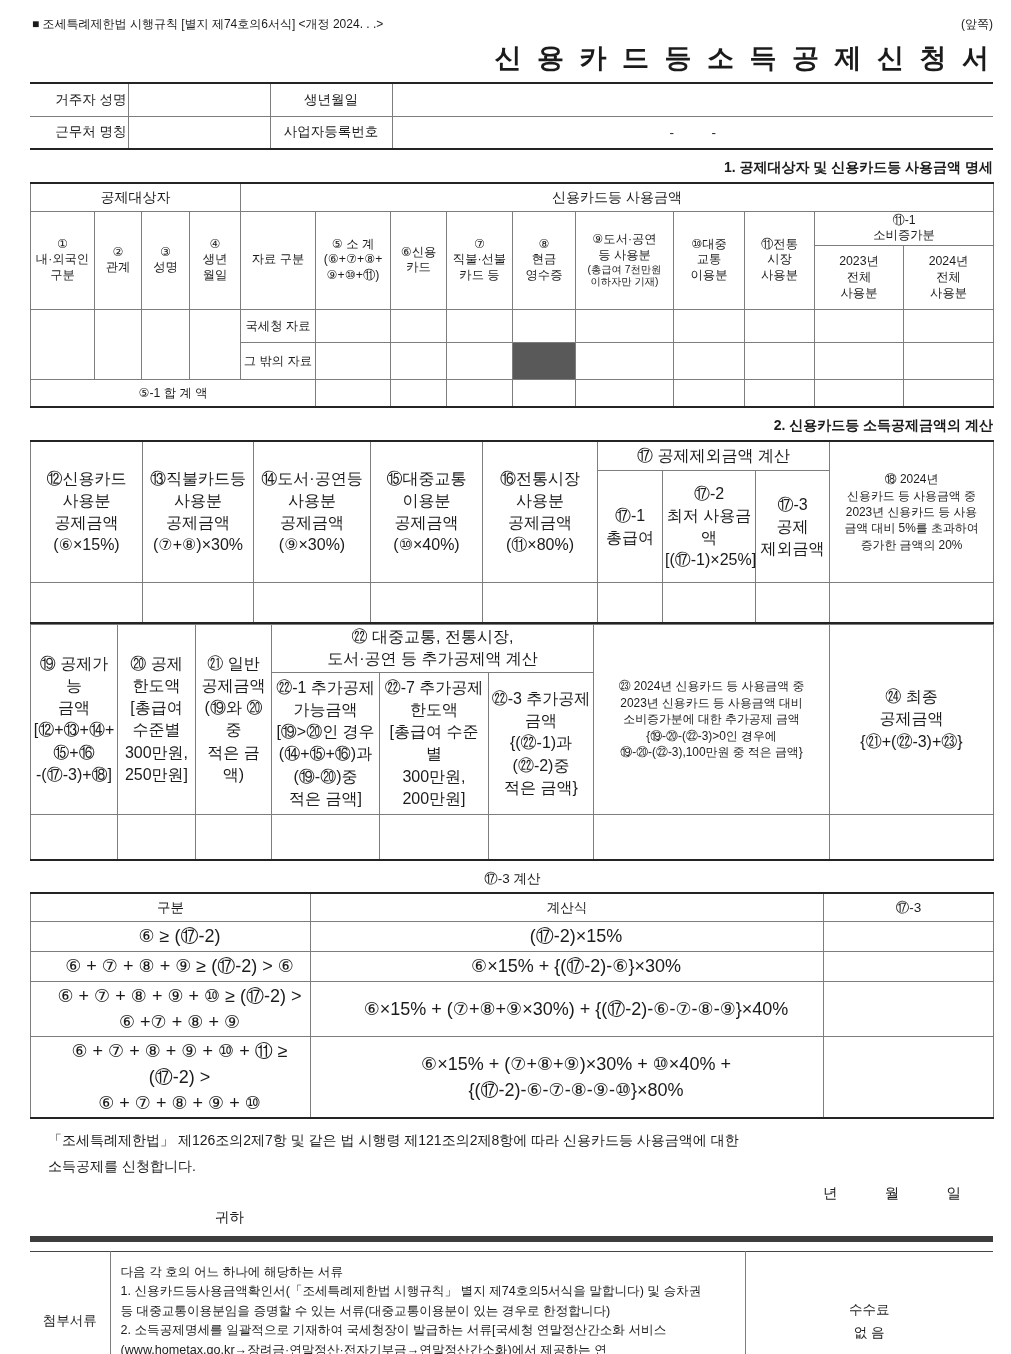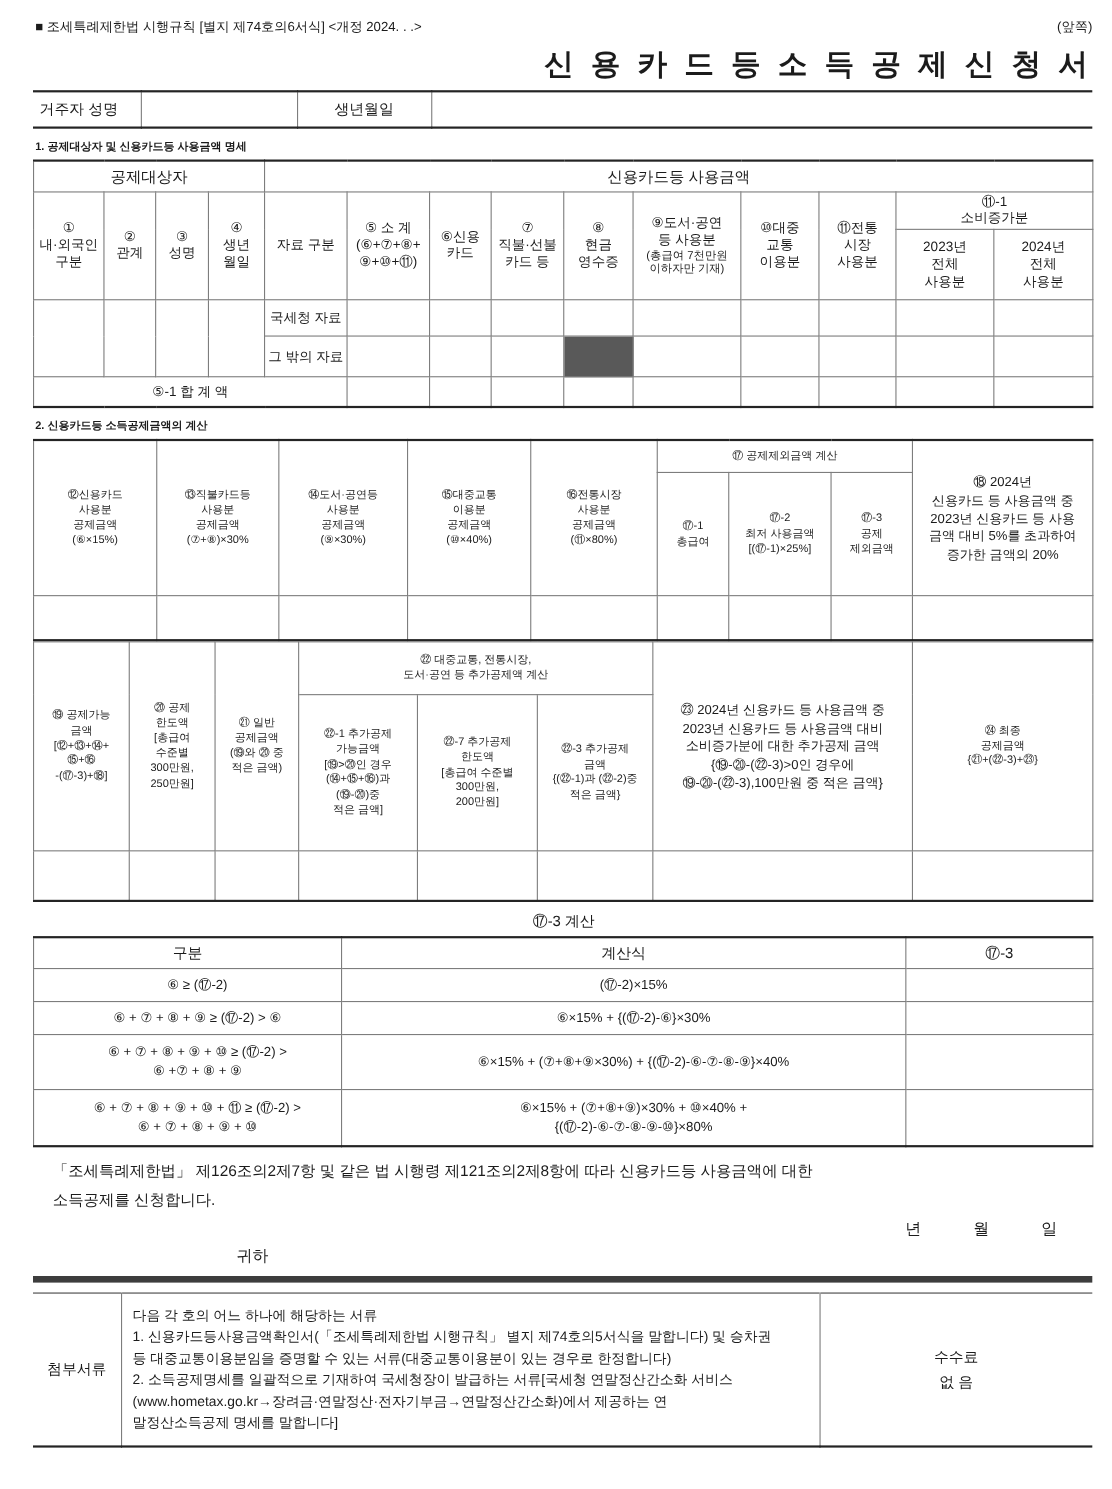--- a/index.html
+++ b/index.html
@@ -24,37 +24,37 @@
     vertical-align:middle; white-space:pre-line; padding:1px 2px;
   }
   .grid { border-top:2.5px solid #242424; border-bottom:2.5px solid #242424; }
   .grid.no-bt { border-top:1px solid #7d7d7d; }
 
   
   .info { border-top:2.5px solid #242424; border-bottom:2.5px solid #242424; }
   .info td { font-size:13.5px; height:33px; vertical-align:middle; }
   .info tr:first-child td { border-bottom:1px solid #7d7d7d; }
   .info td.v { border-left:1px solid #7d7d7d; }
-  .info td.lab-left { text-align:left; padding-left:6px; }
+  .info td.lab-left { text-align:right; padding-left:6px; }
   .info td.lab-center { text-align:center;margin-left:11px; }
   .info td.pre { white-space:pre; text-align:center; }
 
-  .section-title { font-size:10px; font-weight:bold; margin:9px 0 5px 2px; }
+  .section-title { font-size:14px; font-weight:bold; margin:9px 0 5px 2px;text-align:right; }
 
   .s1 th { font-size:12.3px; line-height:1.3; }
   .s1 td { font-size:12.3px; }
   .s1 .note { display:block; font-size:10.3px; line-height:1.25; }
   .s1 .group-h { font-size:14px; }
 
-  .s2 th { font-size:10px; line-height:1.38; }
+  .s2 th { font-size:16px; line-height:1.38; }
   .s2 th.small { font-size:11.9px; }
 
   .calc-label { font-size:13.5px; margin:9px 0 4px 2px;text-align:center; }
   .c17 th { font-size:13.5px; }
-  .c17 td { font-size:12px; line-height:1.45;padding-left:20px; }
+  .c17 td { font-size:18px; line-height:1.45;padding-left:20px; }
 
   .declaration { font-size:14px; line-height:1.8; white-space:pre-line; margin-top:9px; padding-left:2px;margin-left:16px; }
   .date-line { display:flex; justify-content:space-between; width:138px; margin:5px 32px 0 auto; font-size:14.5px; }
   .applicant-line { position:relative; height:24px; margin-top:5px; font-size:14.5px; }
   .applicant { position:absolute; left:508px; }
   .sign-note { position:absolute; right:27px; }
   .recipient { margin:5px 0 0 185px; font-size:14.5px; }
 
   .divider-bar { height:6px; background:#3d3d3d; margin-top:9px; }
 
@@ -91,20 +91,26 @@
           <col style="width:142px">
           <col style="width:122px">
           <col style="width:601px">
         </colgroup>
       <tbody>
           <tr>
         <td class="lab-left">거주자 성명</td>
         <td class="v"></td>
         <td class="v lab-center">생년월일</td>
         <td class="v"></td>
+      </tr>
+      <tr>
+        <td class="lab-left">근무처 명칭</td>
+        <td class="v"></td>
+        <td class="v lab-center">사업자등록번호</td>
+        <td class="v pre">-          -</td>
       </tr>
     </tbody>
       </table>
 
     <div class="section-title">1. 공제대상자 및 신용카드등 사용금액 명세</div>
 
     <table class="grid s1">
       <colgroup>
         <col style="width:64px">
           <col style="width:47px">

